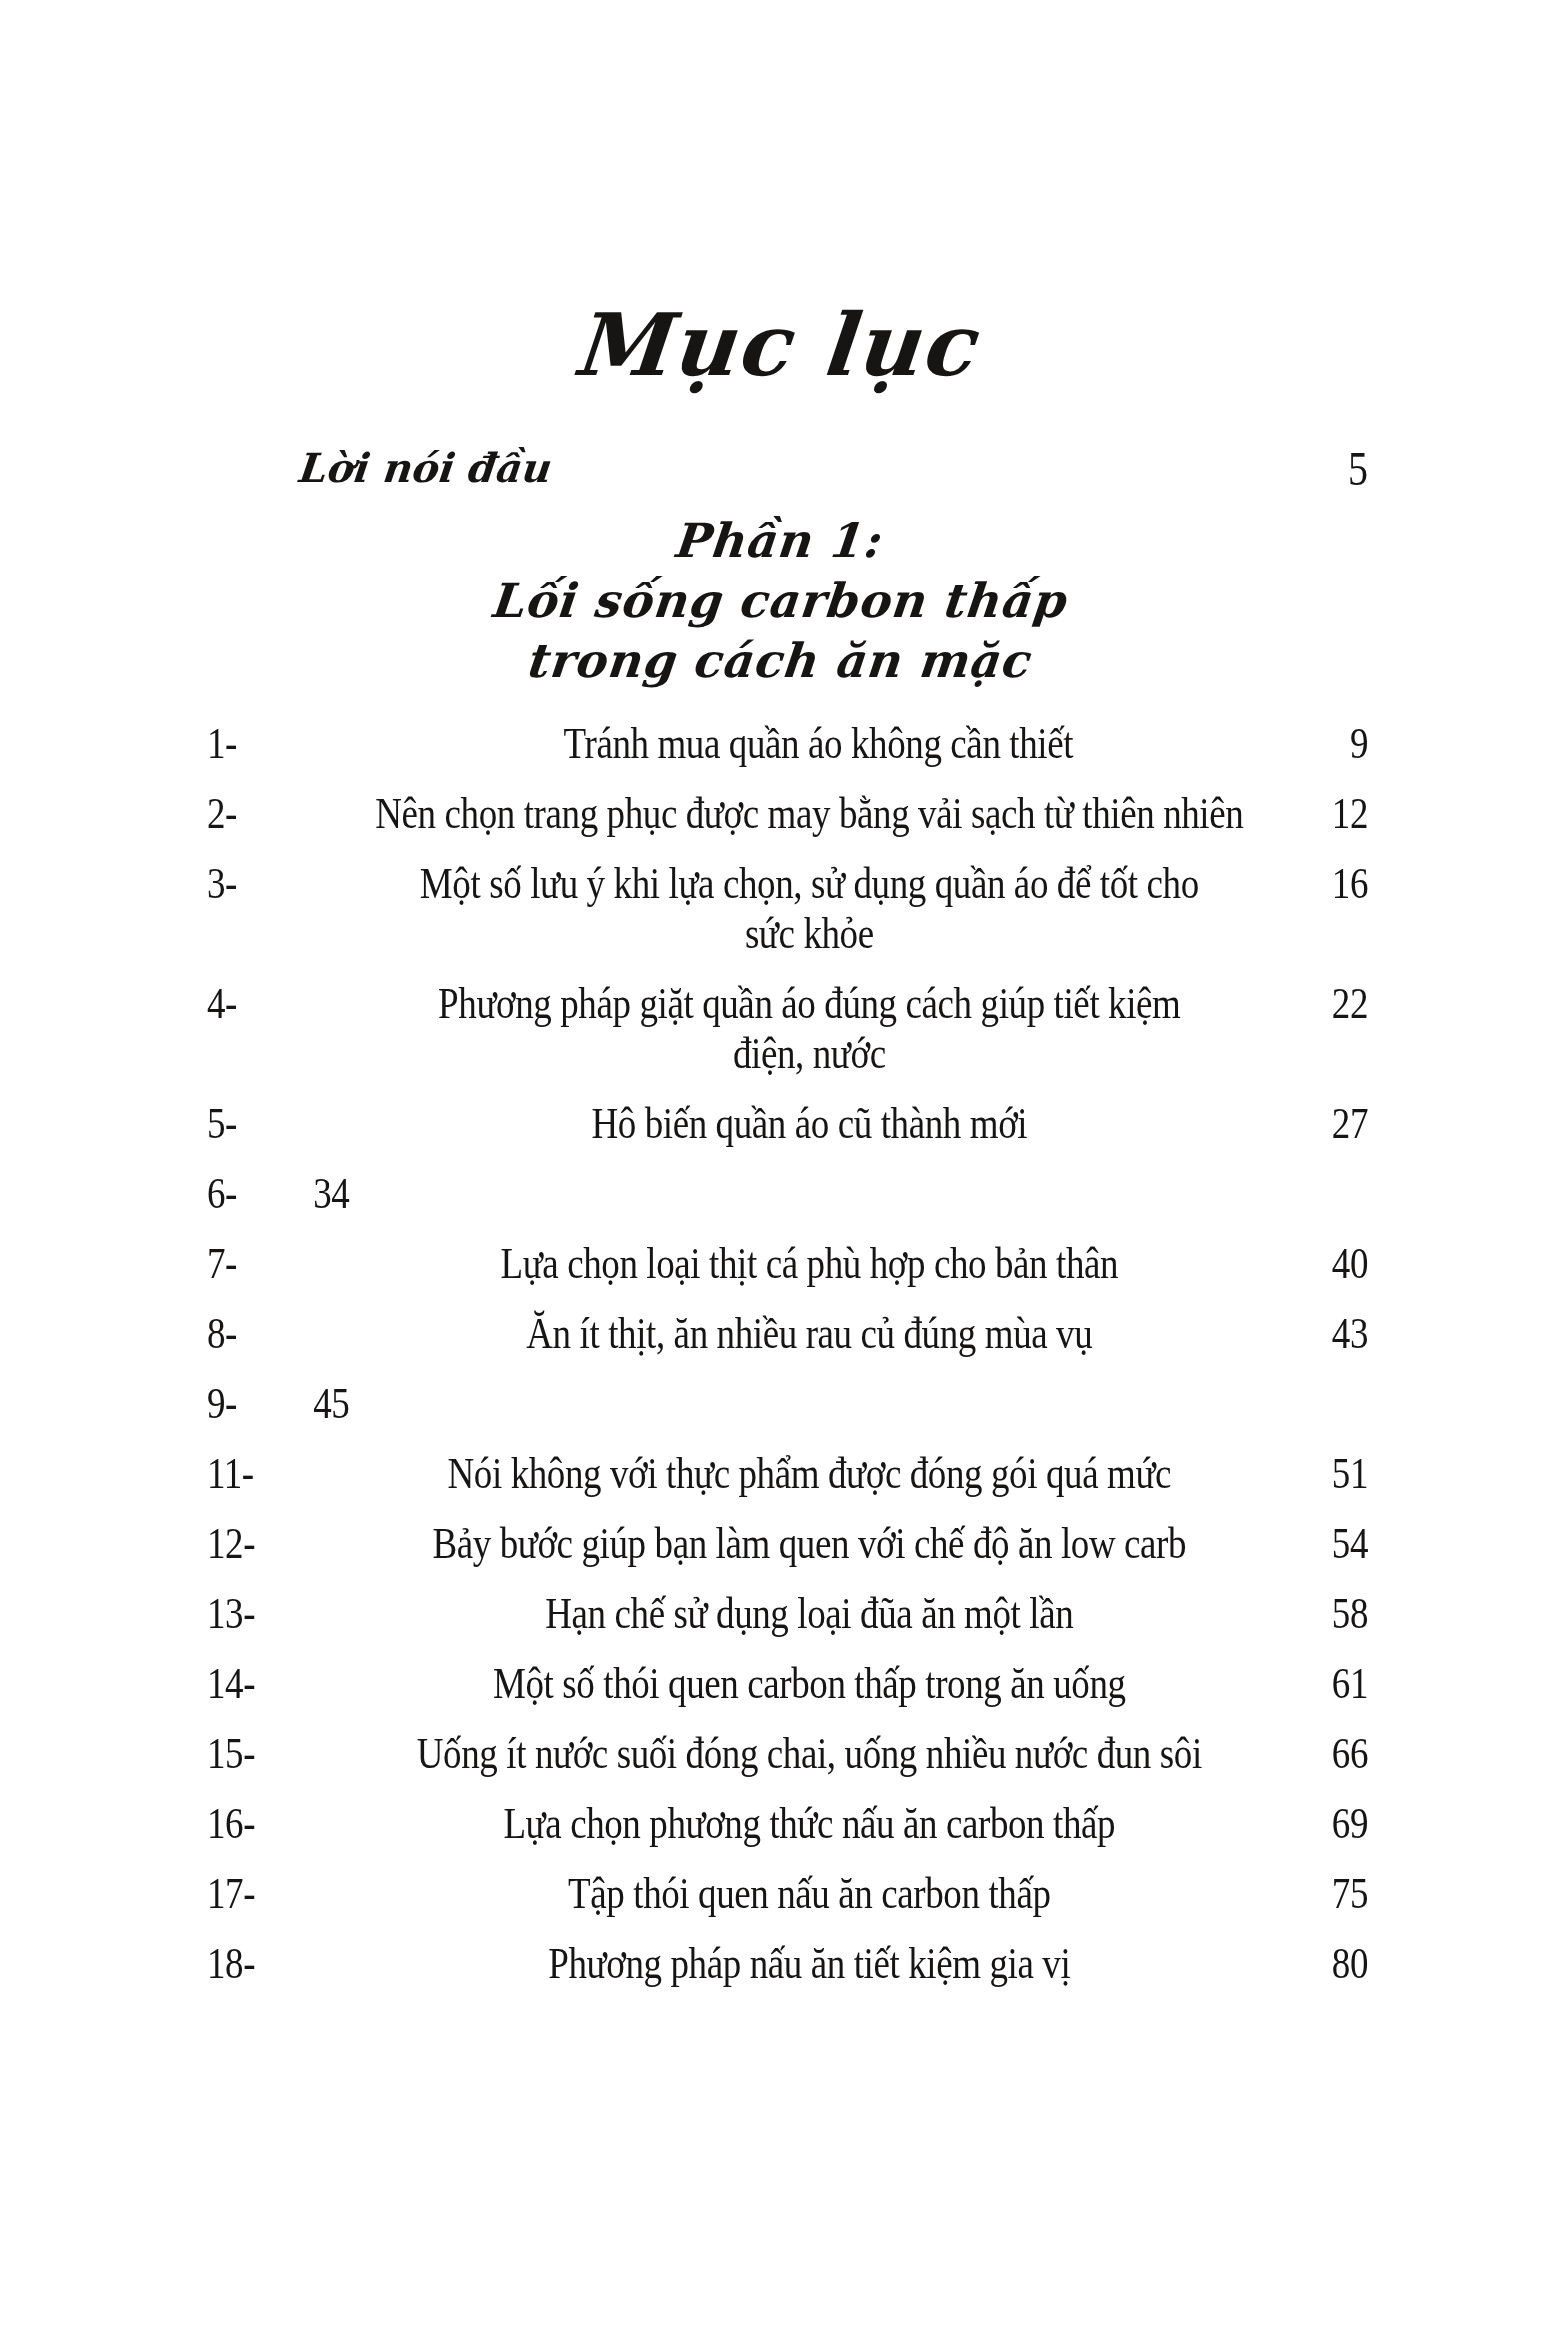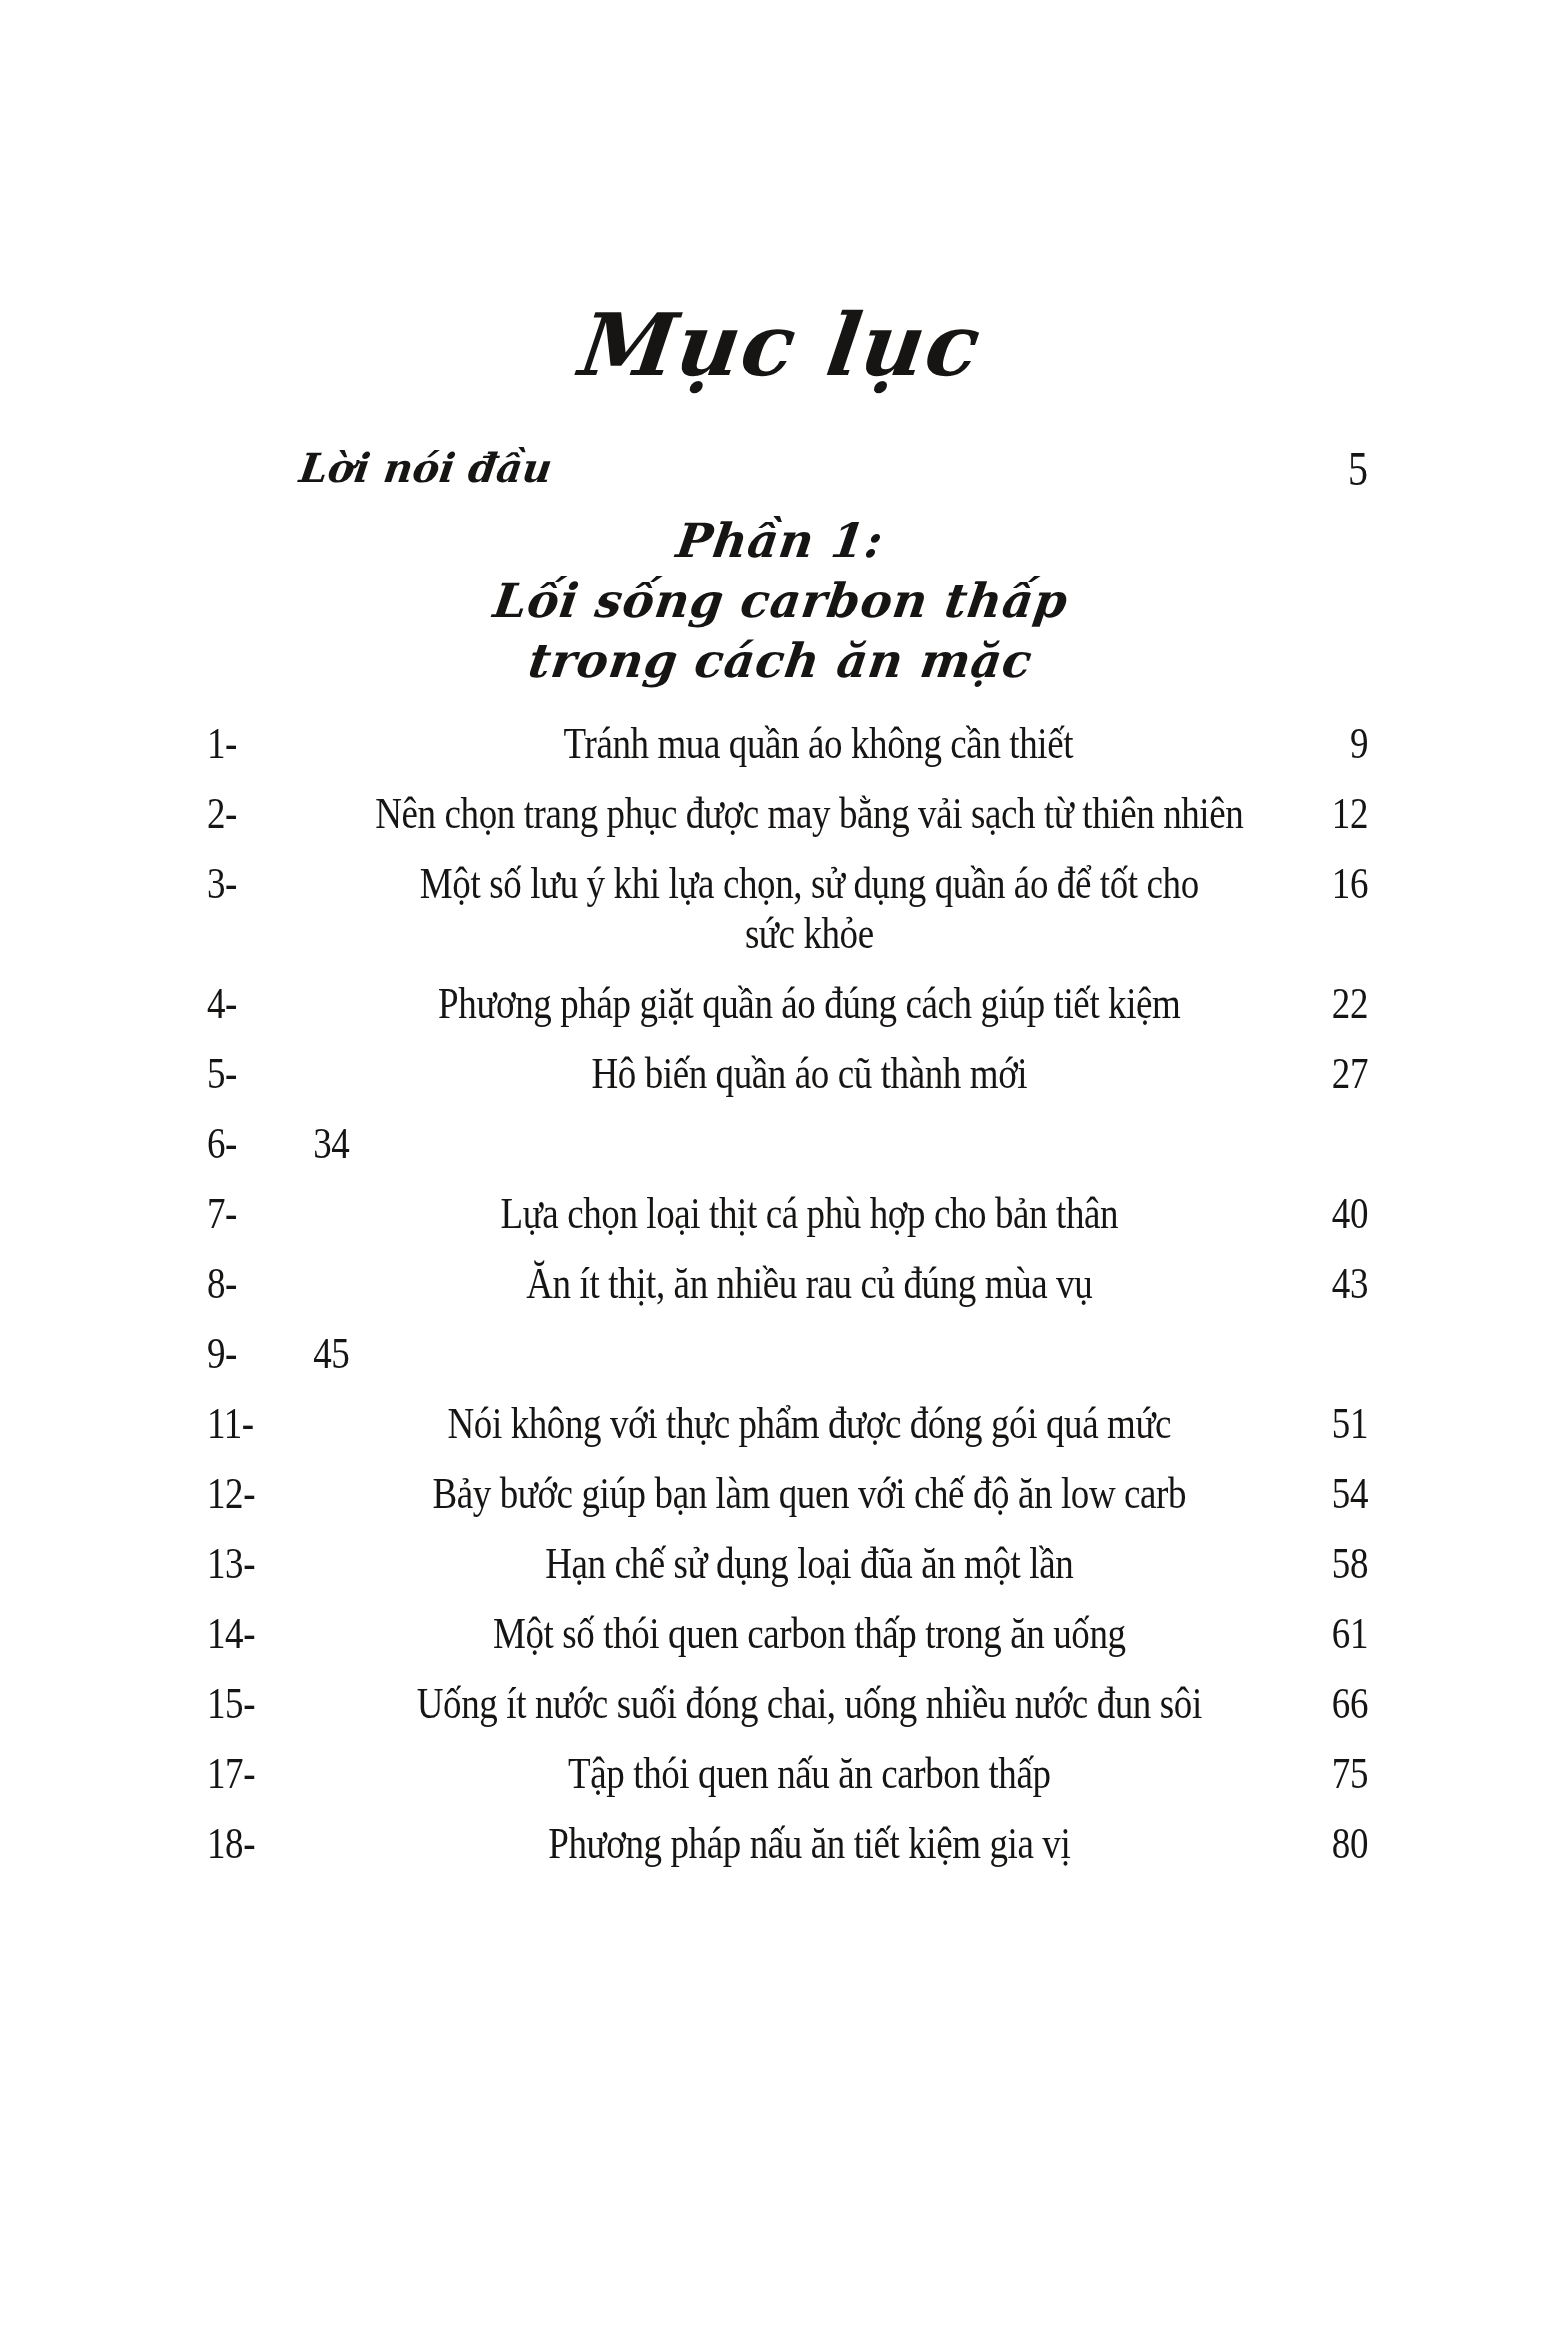--- a/index.html
+++ b/index.html
@@ -95,20 +95,21 @@
         <div class="lines">
           <div class="t-line"><span class="sv">Một số lưu ý khi lựa chọn, sử dụng quần áo để tốt cho</span></div>
           <div class="t-line"><span class="sv">sức khỏe</span></div>
         </div>
         <span class="pg"><span class="sv">16</span></span>
       </div>
       <div class="row">
         <span class="num"><span class="sv">4-</span></span>
         <div class="lines">
           <div class="t-line"><span class="sv">Phương pháp giặt quần áo đúng cách giúp tiết kiệm</span></div>
+          <div class="t-line"><span class="sv">điện, nước</span></div>
         </div>
         <span class="pg"><span class="sv">22</span></span>
       </div>
       <div class="row">
         <span class="num"><span class="sv">5-</span></span>
         <div class="lines">
           <div class="t-line"><span class="sv">Hô biến quần áo cũ thành mới</span></div>
         </div>
         <span class="pg"><span class="sv">27</span></span>
       </div>
@@ -163,20 +164,27 @@
         <span class="pg"><span class="sv">61</span></span>
       </div>
       <div class="row">
         <span class="num"><span class="sv">15-</span></span>
         <div class="lines">
           <div class="t-line"><span class="sv">Uống ít nước suối đóng chai, uống nhiều nước đun sôi</span></div>
         </div>
         <span class="pg"><span class="sv">66</span></span>
       </div>
       <div class="row">
+        <span class="num"><span class="sv">16-</span></span>
+        <div class="lines">
+          <div class="t-line"><span class="sv">Lựa chọn phương thức nấu ăn carbon thấp</span></div>
+        </div>
+        <span class="pg"><span class="sv">69</span></span>
+      </div>
+      <div class="row">
         <span class="num"><span class="sv">17-</span></span>
         <div class="lines">
           <div class="t-line"><span class="sv">Tập thói quen nấu ăn carbon thấp</span></div>
         </div>
         <span class="pg"><span class="sv">75</span></span>
       </div>
       <div class="row">
         <span class="num"><span class="sv">18-</span></span>
         <div class="lines">
           <div class="t-line"><span class="sv">Phương pháp nấu ăn tiết kiệm gia vị</span></div>

